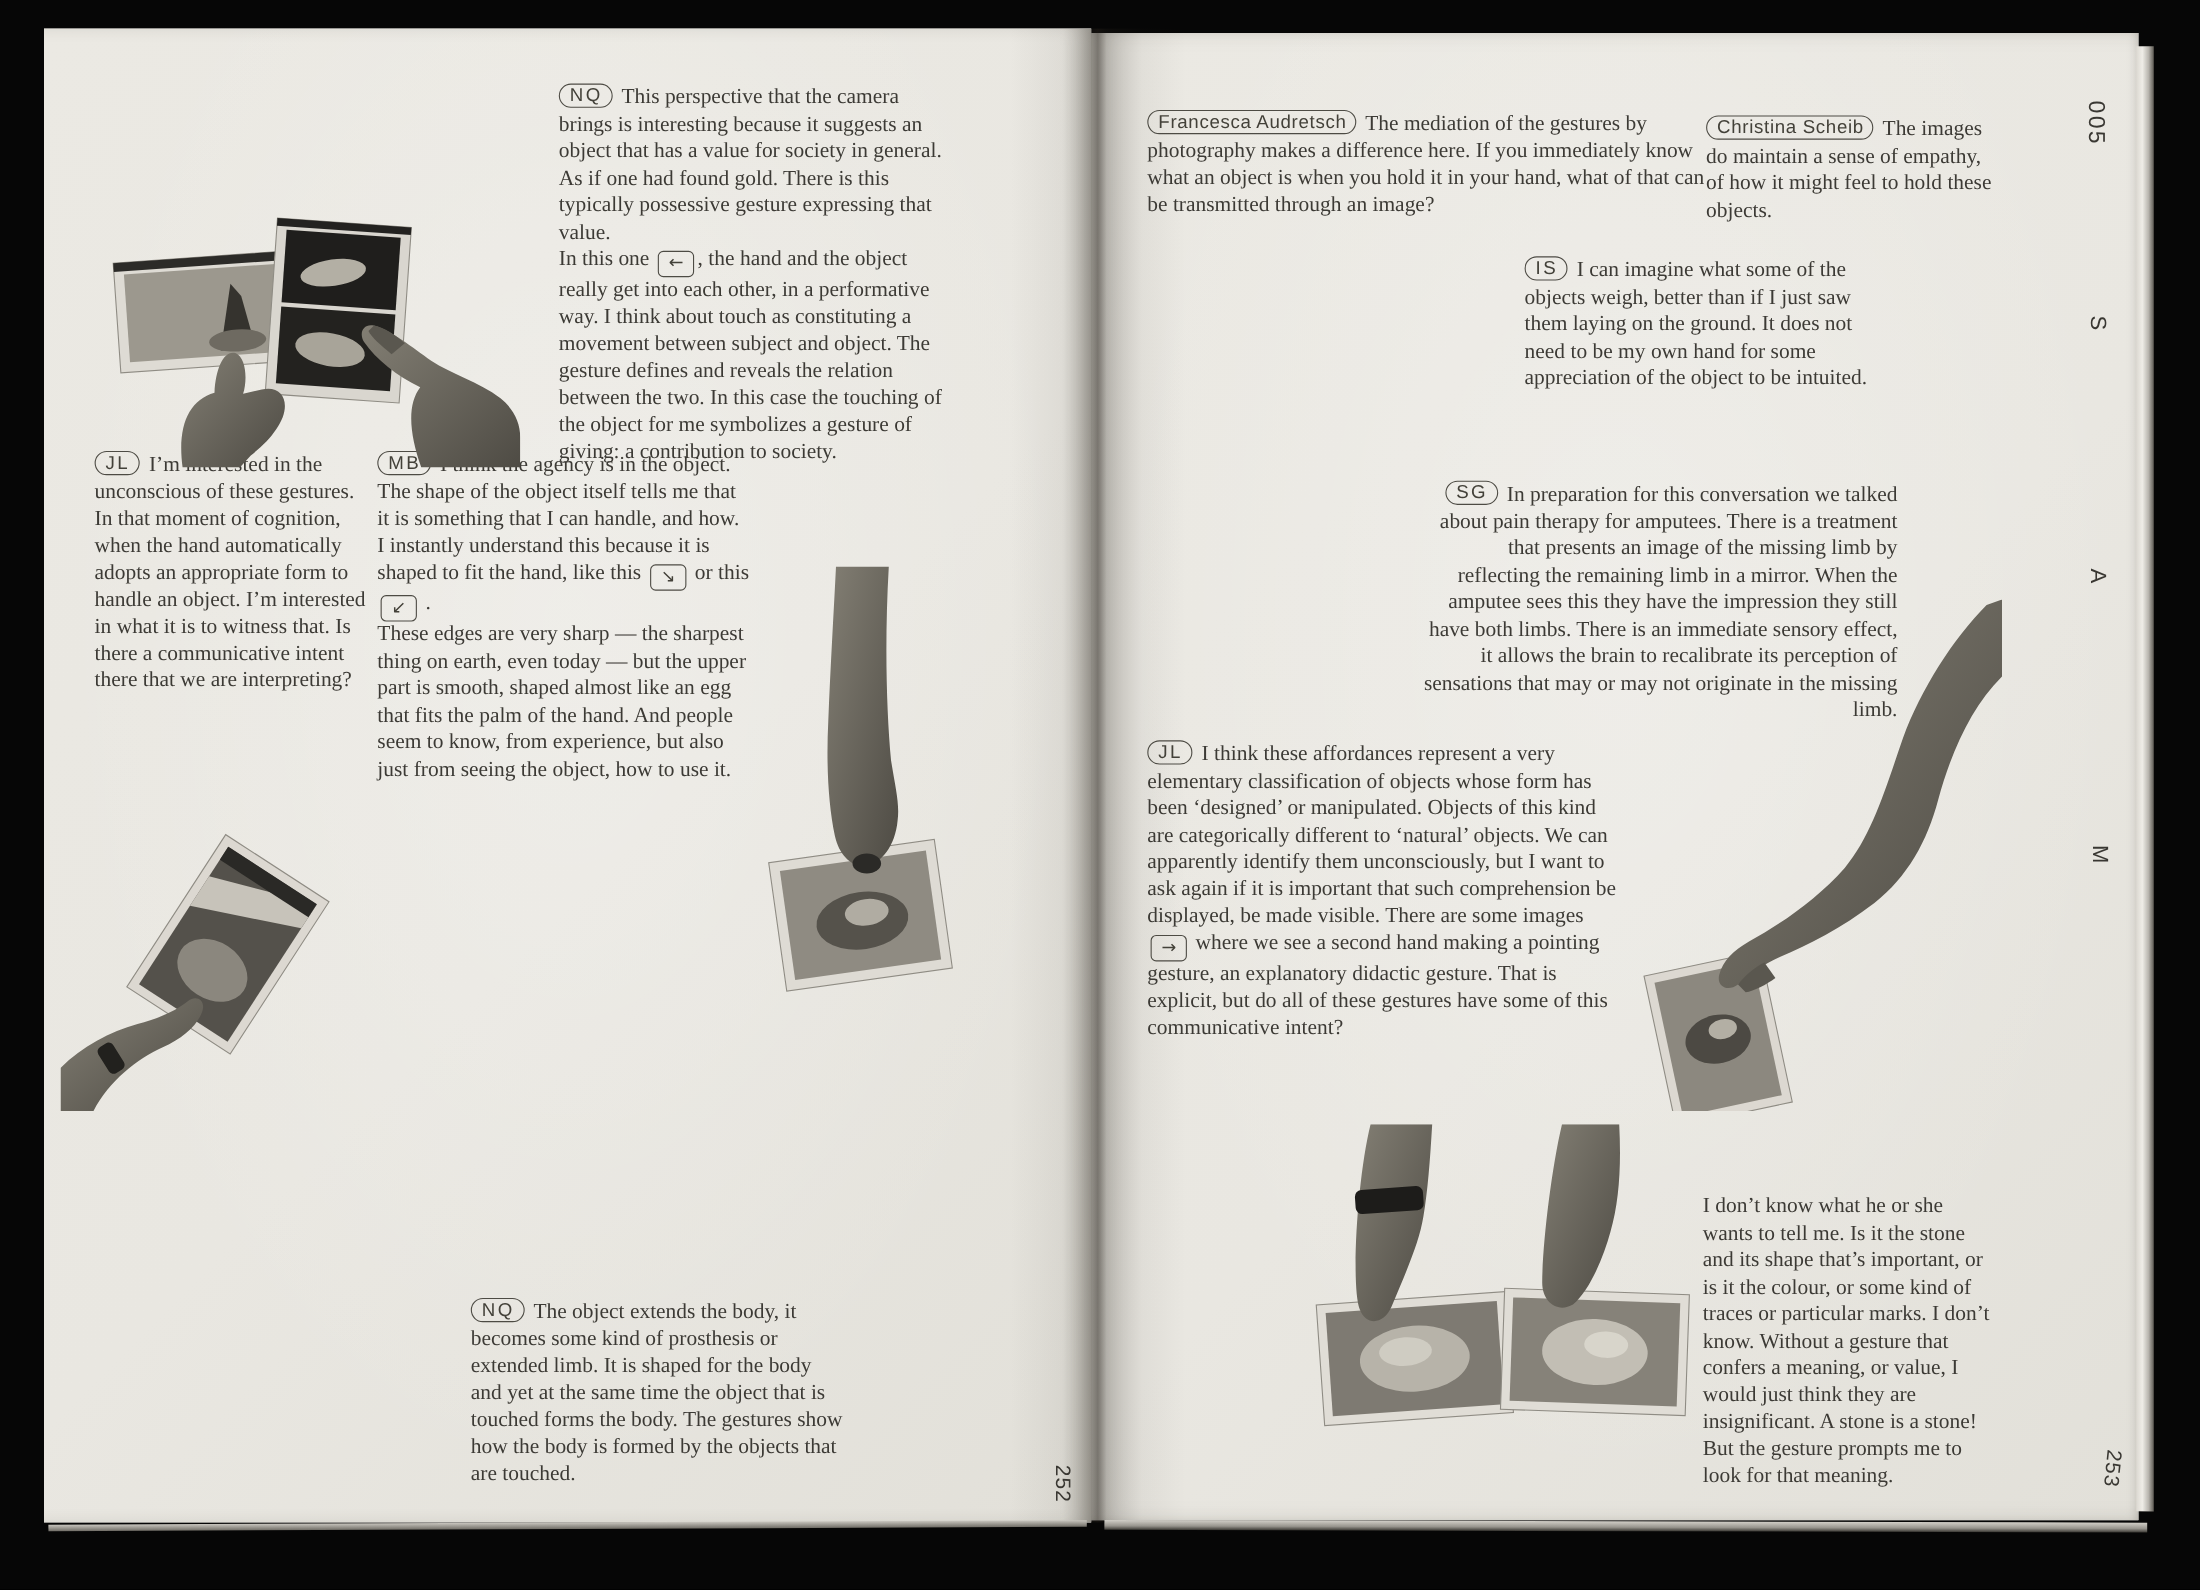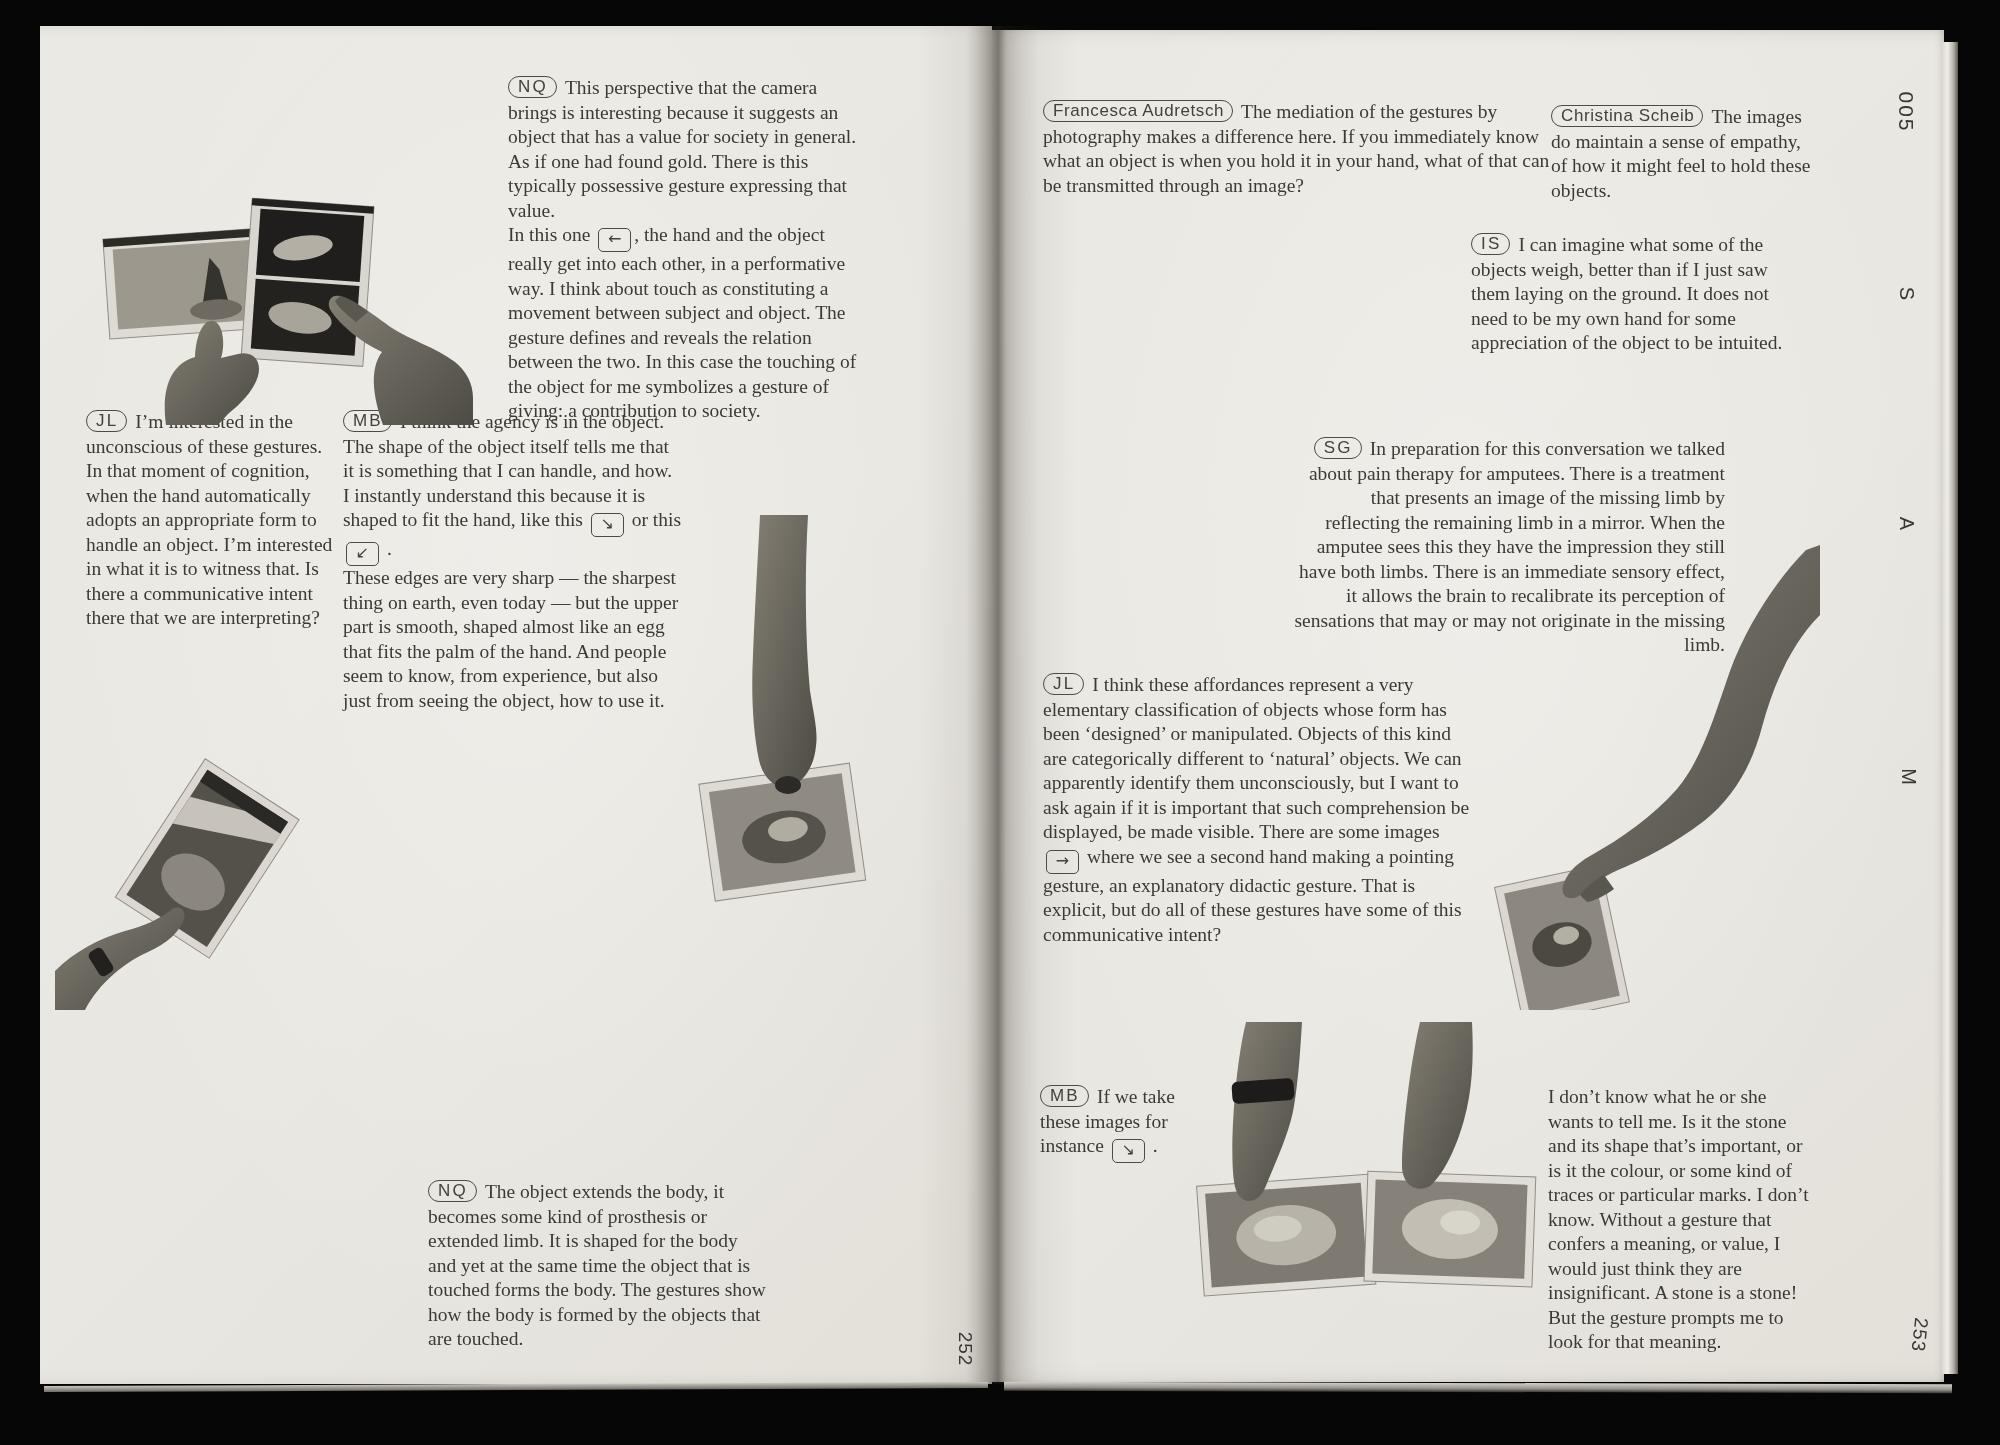--- a/index.html
+++ b/index.html
@@ -74,35 +74,32 @@
   </div>
 
   <div class="abs block" style="left:1043px;top:100px;width:518px;">
     <p><span class="badge name">Francesca Audretsch</span><span>The mediation of the gestures by photography makes a difference here. If you immediately know what an object is when you hold it in your hand, what of that can be transmitted through an image?</span></p>
   </div>
 
   <div class="abs block" style="left:1551px;top:105px;width:262px;">
     <p><span class="badge name">Christina Scheib</span><span>The images do maintain a sense of empathy, of how it might feel to hold these objects.</span></p>
   </div>
 
-  <div class="abs block" style="left:1471px;top:233px;width:330px;">
+  <div class="abs block" style="left:1386px;top:233px;width:330px;">
     <p><span class="badge">IS</span><span>I can imagine what some of the objects weigh, better than if I just saw them laying on the ground. It does not need to be my own hand for some appreciation of the object to be intuited.</span></p>
   </div>
 
   <div class="abs block" style="left:1293px;top:437px;width:432px;text-align:right;">
     <p><span class="badge">SG</span><span>In preparation for this conversation we talked about pain therapy for amputees. There is a treatment that presents an image of the missing limb by reflecting the remaining limb in a mirror. When the amputee sees this they have the impression they still have both limbs. There is an immediate sensory effect, it allows the brain to recalibrate its perception of sensations that may or may not originate in the missing limb.</span></p>
   </div>
 
   <div class="abs block" style="left:1043px;top:673px;width:432px;">
     <p><span class="badge">JL</span><span>I think these affordances represent a very elementary classification of objects whose form has been ‘designed’ or manipulated. Objects of this kind are categorically different to ‘natural’ objects. We can apparently identify them unconsciously, but I want to ask again if it is important that such comprehension be displayed, be made visible. There are some images </span><span class="arrowbox">→</span><span> where we see a second hand making a pointing gesture, an explanatory didactic gesture. That is explicit, but do all of these gestures have some of this communicative intent?</span></p>
   </div>
 
-  <div class="abs block" style="left:1040px;top:1085px;width:170px;">
-    <p><span class="badge">MB</span><span>If we take these images for instance </span><span class="arrowbox">↘</span><span> .</span></p>
-  </div>
 
   <div class="abs block" style="left:1548px;top:1085px;width:268px;">
     <p><span>I don’t know what he or she wants to tell me. Is it the stone and its shape that’s important, or is it the colour, or some kind of traces or particular marks. I don’t know. Without a gesture that confers a meaning, or value, I would just think they are insignificant. A stone is a stone! But the gesture prompts me to look for that meaning.</span></p>
   </div>
 
   <div class="vmark" style="left:1885px;top:100px;font-size:21px;letter-spacing:2px;">005</div>
   <div class="vmark" style="left:1900px;top:282px;font-size:20px;">S</div>
   <div class="vmark" style="left:1900px;top:512px;font-size:20px;">A</div>
   <div class="vmark" style="left:1900px;top:765px;font-size:20px;">M</div>
   <div class="folio" style="left:948px;top:1338px;transform:rotate(90deg);">252</div>

